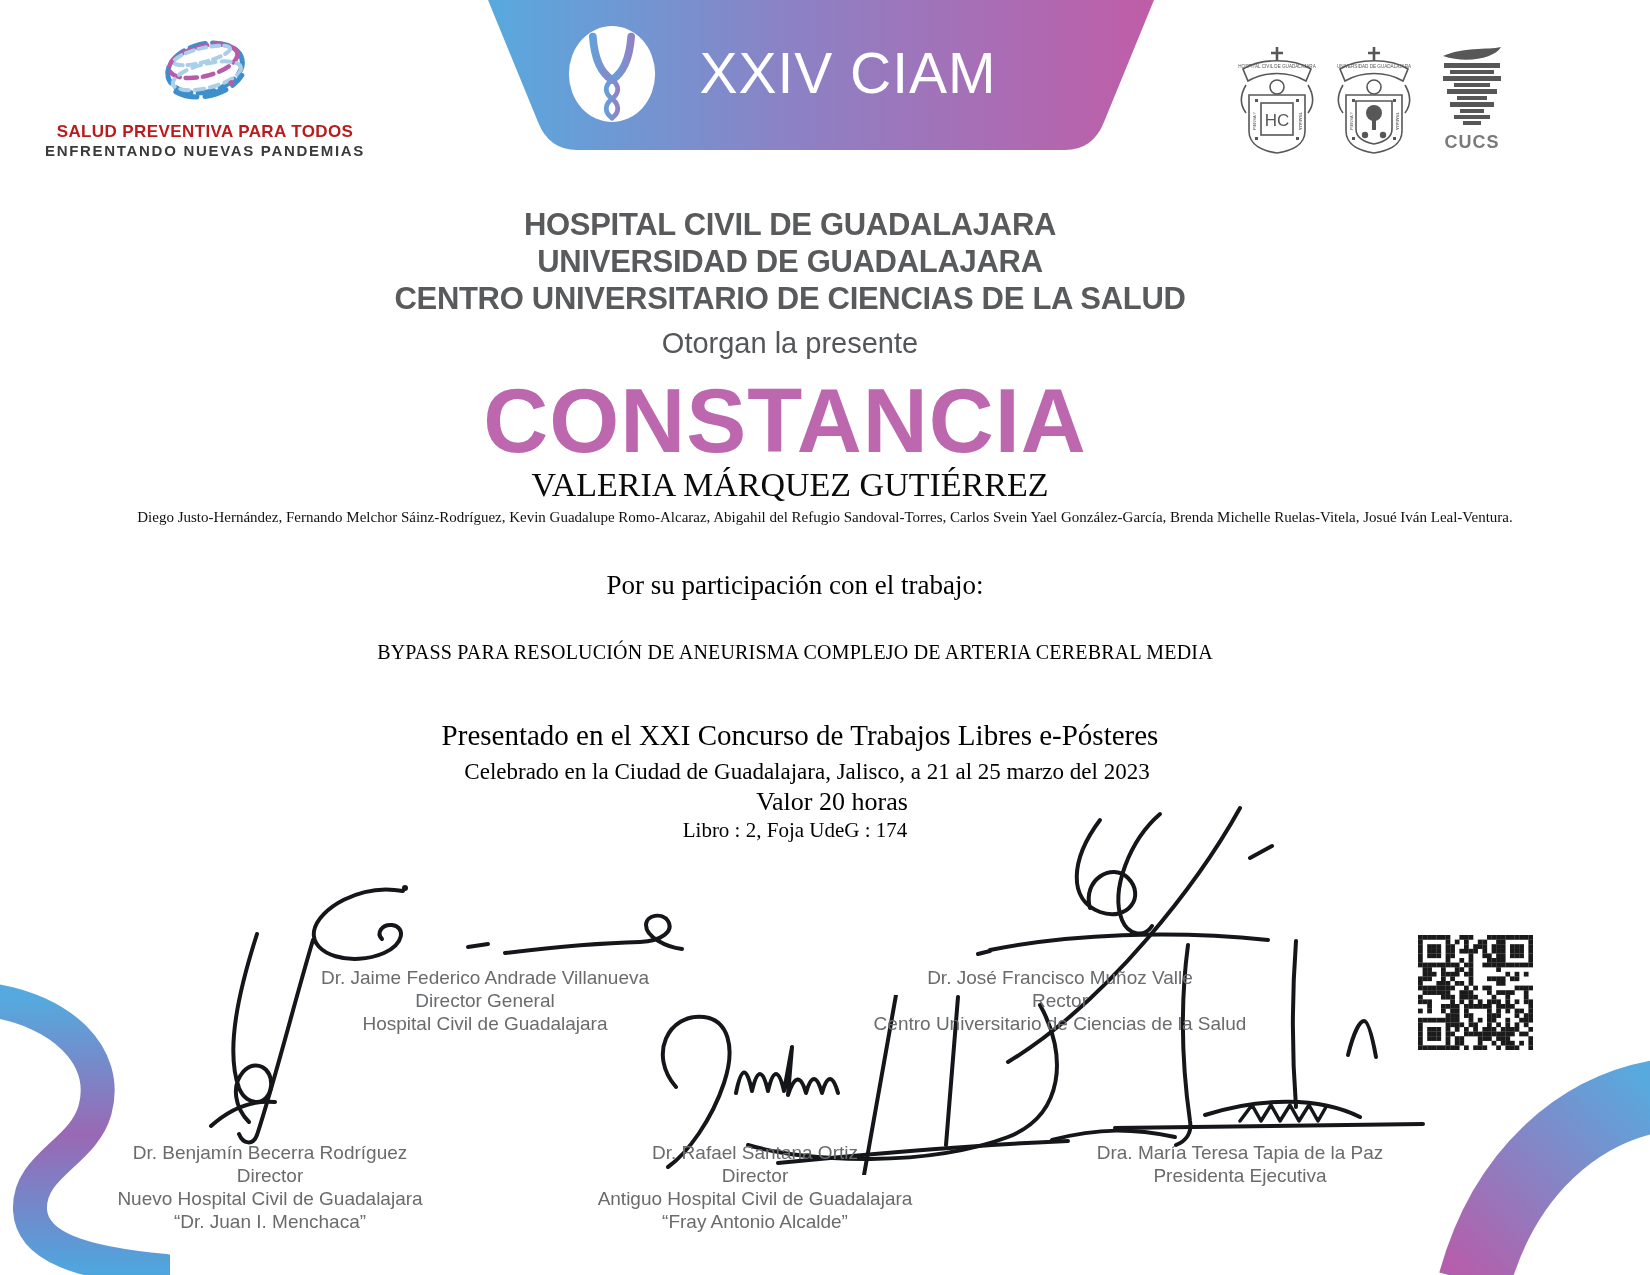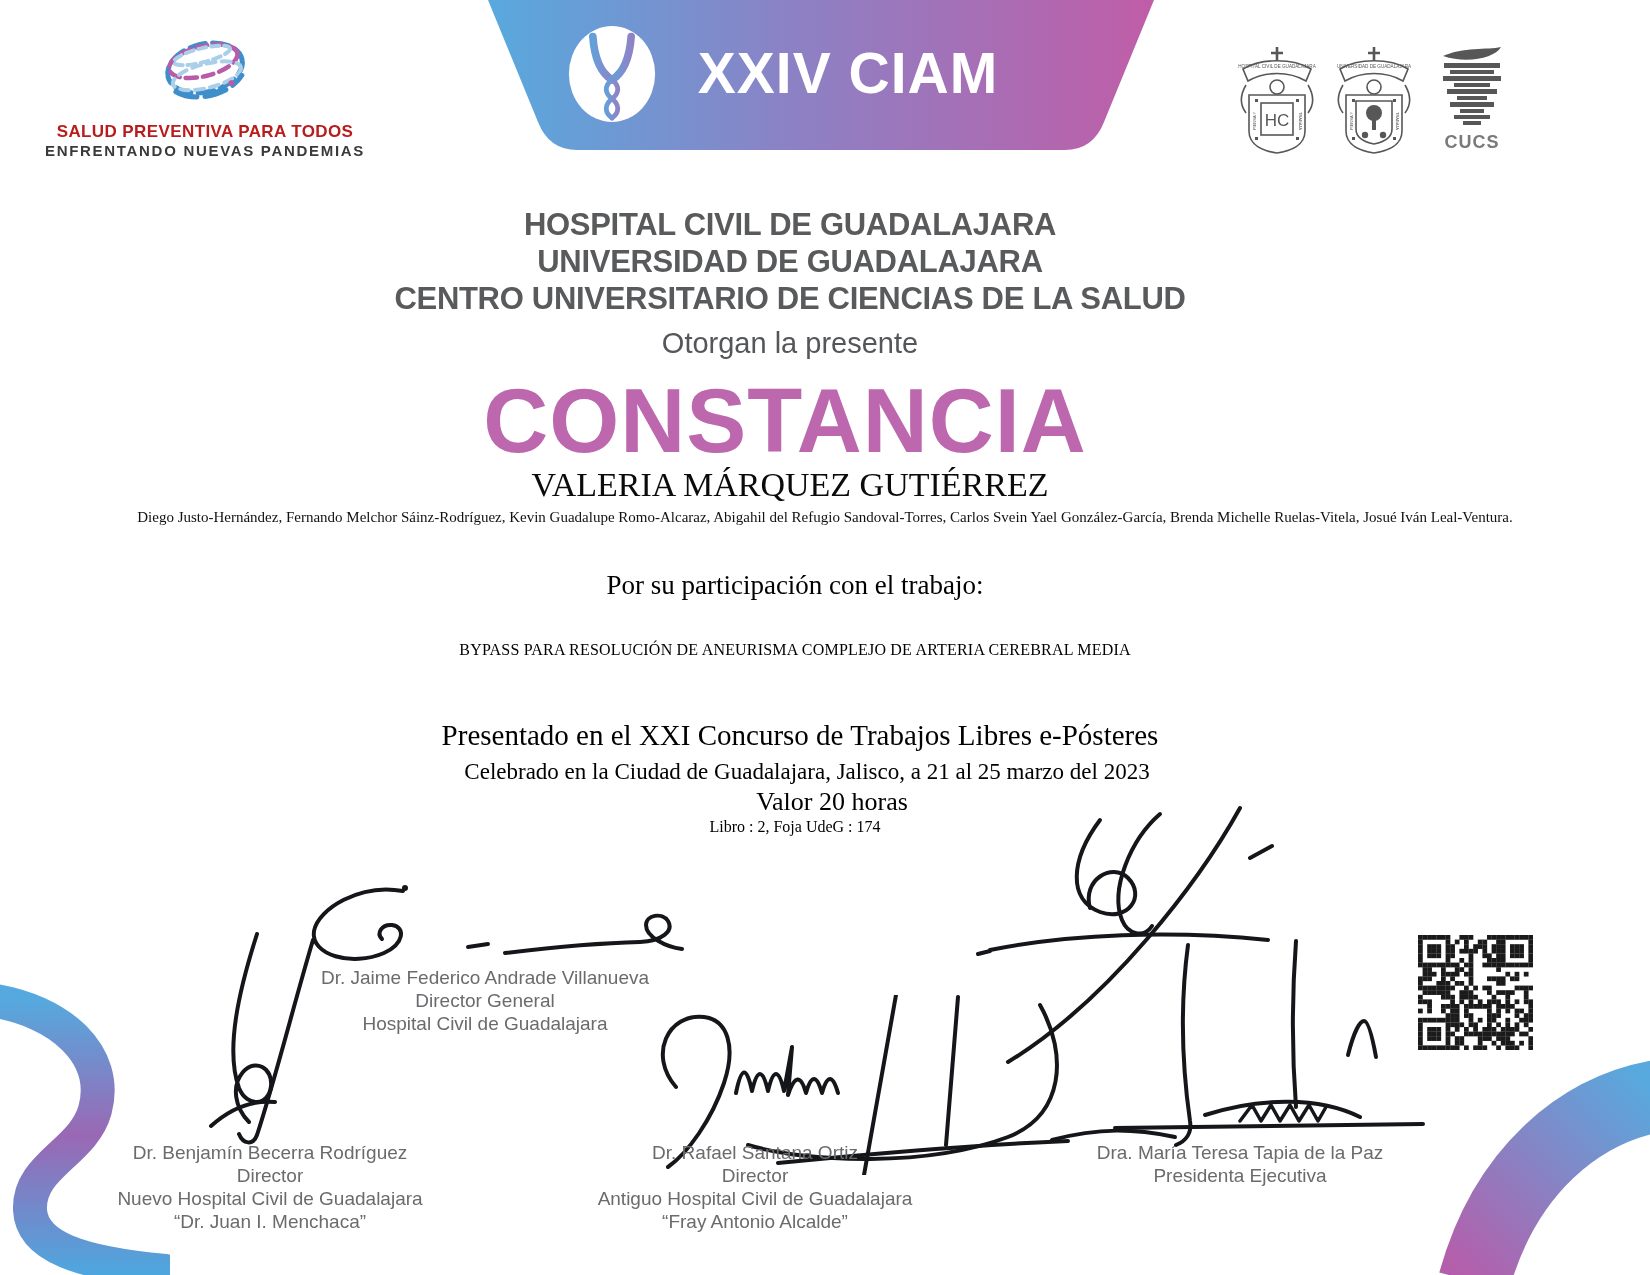--- a/index.html
+++ b/index.html
@@ -10,35 +10,35 @@
   .serif{font-family:"Liberation Serif",serif;}
 
   
   .logo-wrap{left:40px;top:26px;width:330px;text-align:center;}
   .logo-title{color:#b91c1c;font-weight:bold;font-size:17px;letter-spacing:.4px;margin-top:4px;}
   .logo-subtitle{color:#3a3a3c;font-weight:bold;font-size:15px;letter-spacing:1.7px;}
 
   
   .banner{left:488px;top:0;width:666px;height:150px;}
   .banner-title{position:absolute;left:195px;top:0;width:330px;height:146px;display:flex;
-      align-items:center;justify-content:center;color:#fff;font-weight:bold;font-size:57px;letter-spacing:1px;}
+      align-items:center;justify-content:center;color:#fff;font-weight:normal;font-size:57px;letter-spacing:1px;}
 
   
   .hdr{left:0;top:206px;width:1580px;}
   .hdr-line{font-weight:bold;font-size:31px;line-height:37px;color:#595a5c;letter-spacing:-.3px;}
   .grant{left:0;top:327px;width:1580px;font-size:29px;color:#55565a;}
   .constancia{left:0;top:370px;width:1570px;font-weight:bold;font-size:90px;color:#bd68ae;letter-spacing:1px;}
   .recipient{left:0;top:466px;width:1580px;font-size:34px;color:#0b0b0b;}
   .coauthors{left:0;top:504px;width:1650px;font-size:15px;line-height:27px;color:#111;padding:0 6px;box-sizing:border-box;}
   .participation{left:0;top:570px;width:1590px;font-size:27px;color:#000;}
-  .worktitle{left:0;top:641px;width:1590px;font-size:16px;letter-spacing:.2px;color:#000;}
+  .worktitle{left:0;top:641px;width:1590px;font-size:20px;letter-spacing:.2px;color:#000;}
   .presented{left:0;top:719px;width:1600px;font-size:29px;color:#000;}
   .celebrated{left:0;top:759px;width:1590px;font-size:23px;color:#000;padding-left:12px;}
   .valueline{left:0;top:787px;width:1590px;font-size:26px;color:#000;padding-left:37px;}
-  .registry{left:0;top:818px;width:1590px;font-size:16px;color:#000;}
+  .registry{left:0;top:818px;width:1590px;font-size:21px;color:#000;}
 
   
   .sig-block{text-align:center;color:#6a6b6d;font-size:19px;line-height:23px;}
   .sig-svg path{fill:none;stroke:#15161a;stroke-linecap:round;stroke-linejoin:round;}
 
   
   .crest text{font-family:"Liberation Sans",sans-serif;}
 </style>
 </head>
 <body>
@@ -205,20 +205,25 @@
     <path d="M75,193 L383,189" stroke-width="4"></path>
     <path d="M200,186 l12,-16 l9,16 l10,-16 l9,16 l10,-16 l9,16 l10,-16 l9,16 l8,-14" stroke-width="3.5"></path>
     <path d="M165,180 C220,162 280,162 320,182" stroke-width="4"></path>
     <path d="M308,120 C314,96 320,86 324,86 C328,86 332,100 336,122" stroke-width="4"></path>
   </svg>
 
   <div class="abs sig-block" style="left:265px;top:966px;width:440px">
     <div>Dr. Jaime Federico Andrade Villanueva</div>
     <div>Director General</div>
     <div>Hospital Civil de Guadalajara</div>
+  </div>
+  <div class="abs sig-block" style="left:830px;top:966px;width:460px">
+    <div>Dr. José Francisco Muñoz Valle</div>
+    <div>Rector</div>
+    <div>Centro Universitario de Ciencias de la Salud</div>
   </div>
   <div class="abs sig-block" style="left:50px;top:1141px;width:440px">
     <div>Dr. Benjamín Becerra Rodríguez</div>
     <div>Director</div>
     <div>Nuevo Hospital Civil de Guadalajara</div>
     <div>“Dr. Juan I. Menchaca”</div>
   </div>
   <div class="abs sig-block" style="left:535px;top:1141px;width:440px">
     <div>Dr. Rafael Santana Ortiz</div>
     <div>Director</div>

